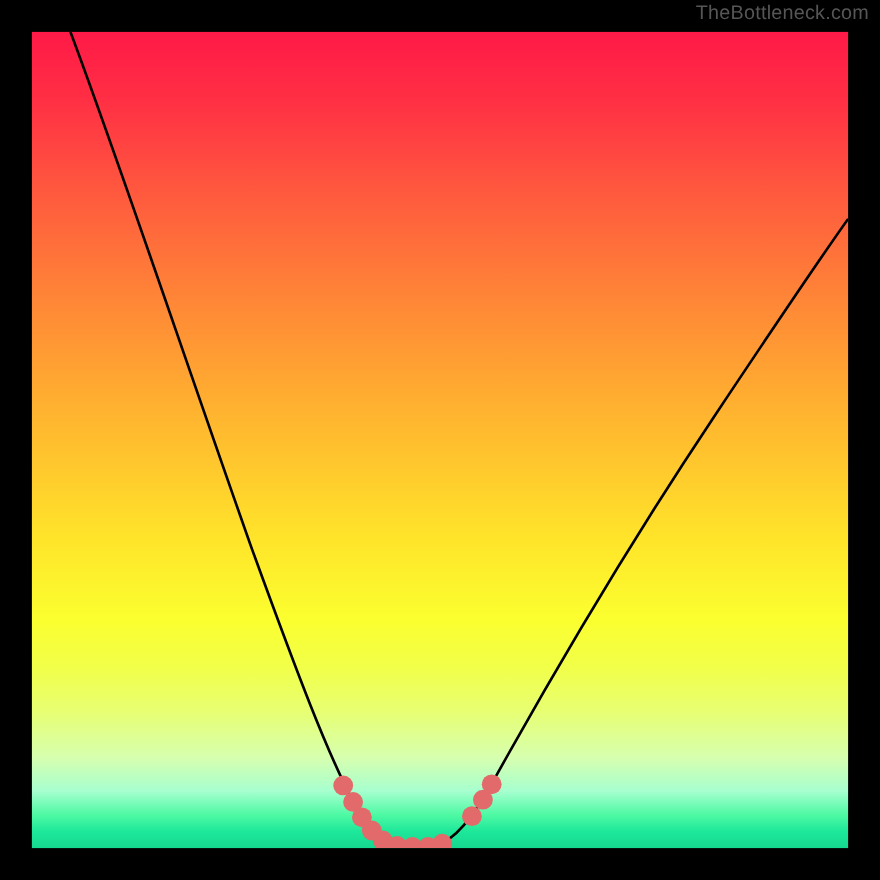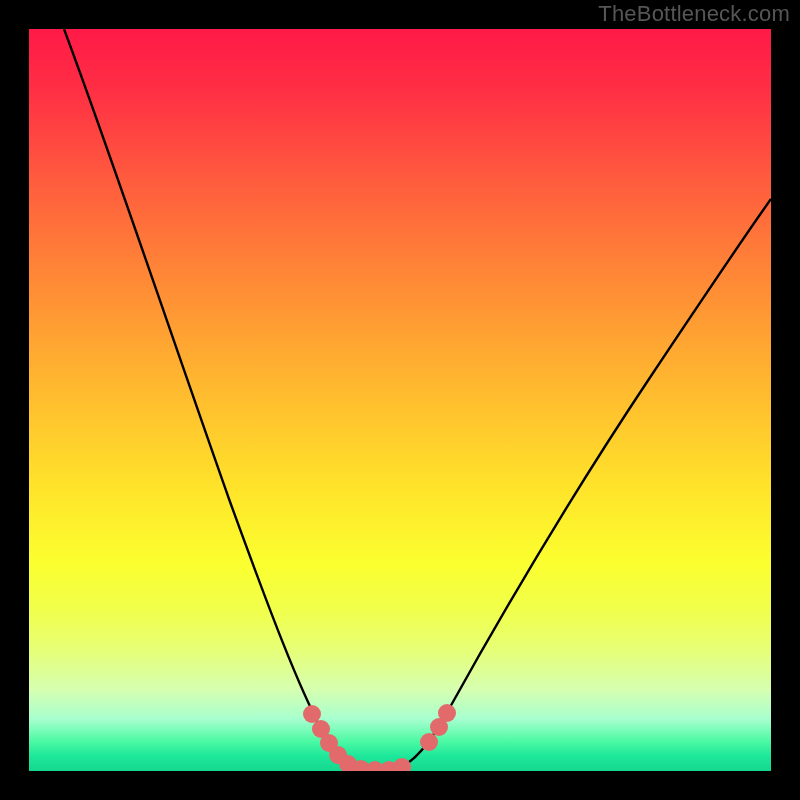--- a/index.html
+++ b/index.html
@@ -38,21 +38,21 @@
       #4cf9a3 96%,
       #1de79a 98%,
       #14d88e 100%
     );
   }
   .watermark {
     position: absolute;
     top: 1px;
     right: 10px;
     color: #565656;
-    font-size: 22px;
+    font-size: 18px;
     font-weight: 400;
     letter-spacing: 0.2px;
   }
   svg.curves {
     position: absolute;
     left: 0;
     top: 0;
     width: 742px;
     height: 742px;
   }

